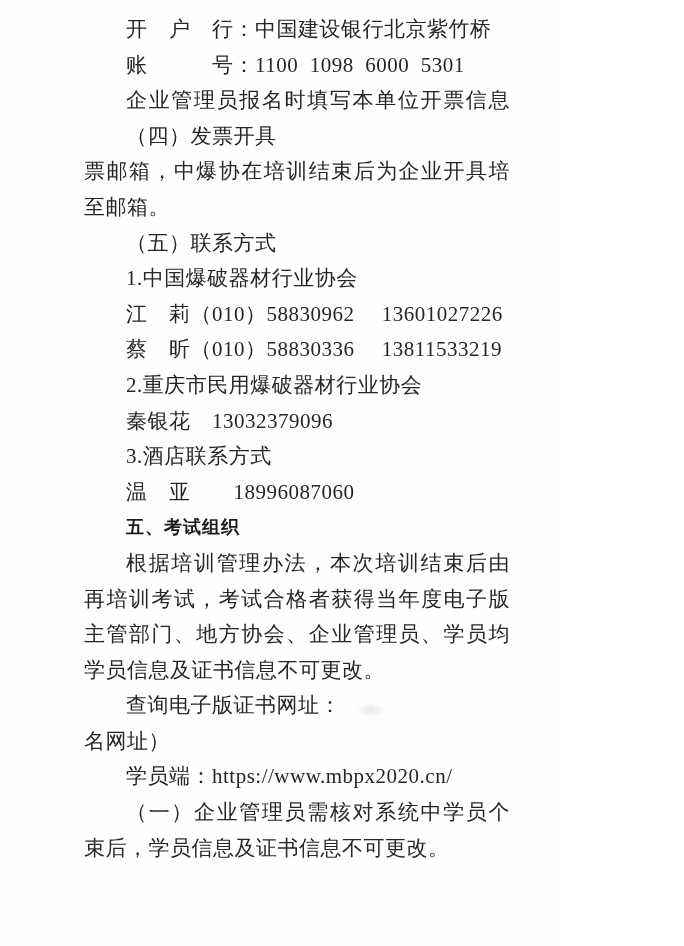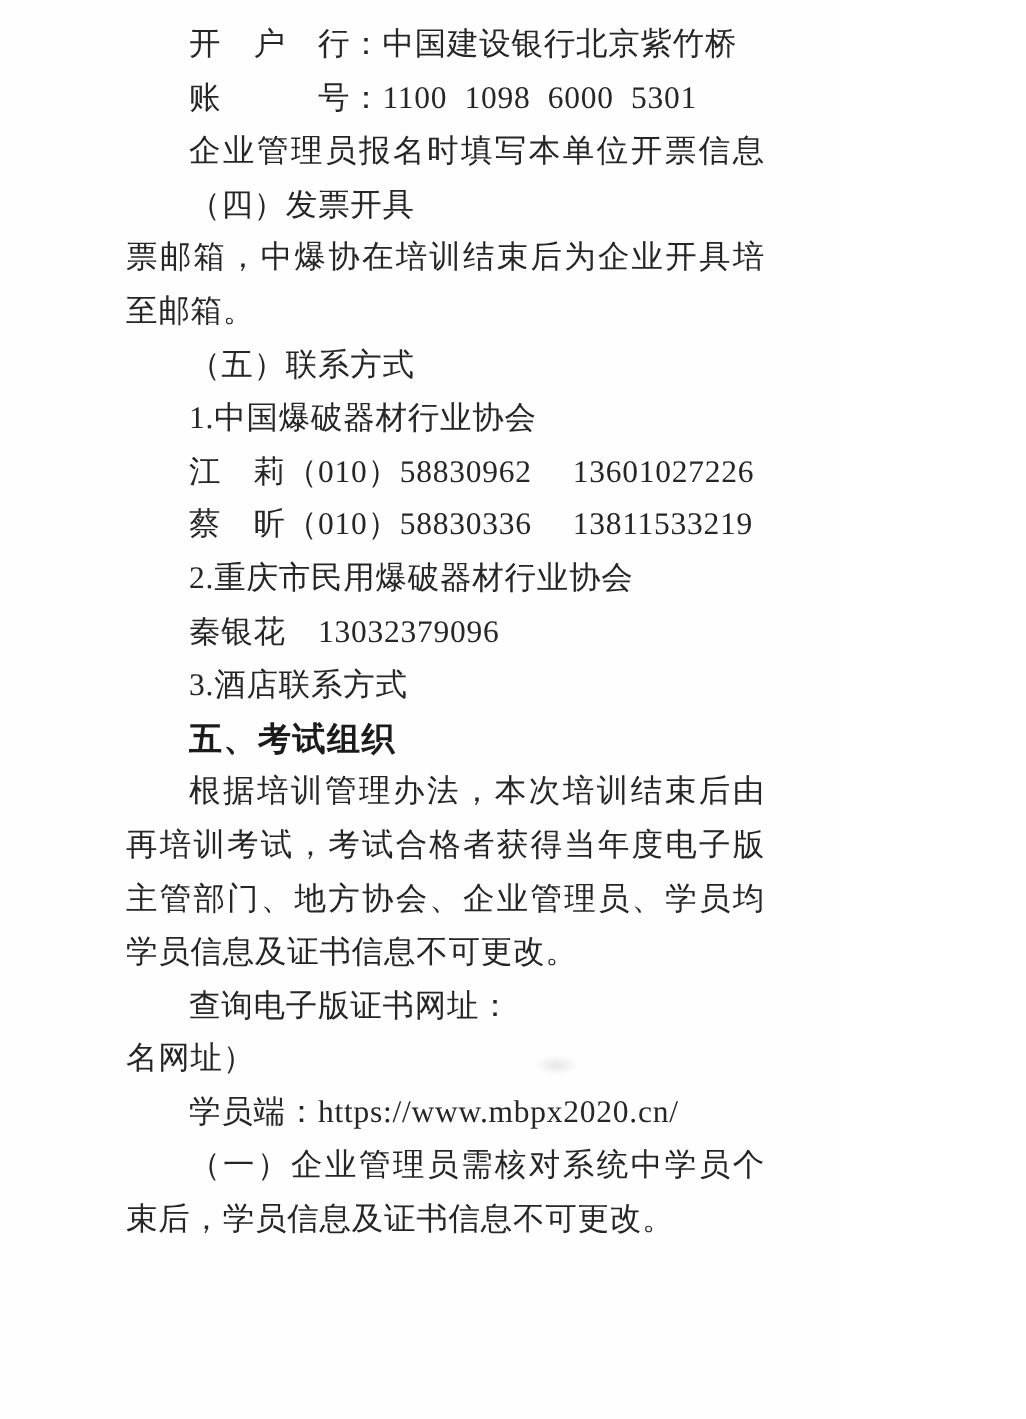--- a/index.html
+++ b/index.html
@@ -35,21 +35,21 @@
   .indent {
     text-indent: 42px;
   }
   .justify {
     text-align: justify;
     text-align-last: justify;
   }
   .heading {
     font-family: "Liberation Sans", "DejaVu Sans", sans-serif;
     font-weight: 700;
-    font-size: 22px;
+    font-size: 18px;
     color: var(--heading-color, #1b1b1b);
     letter-spacing: 1px;
   }
   .smudge {
     position: absolute;
     left: 356px;
     top: 703px;
     width: 30px;
     height: 14px;
     background: radial-gradient(ellipse at center, rgba(110,110,110,0.16), rgba(110,110,110,0) 70%);
@@ -66,20 +66,21 @@
     <div class="line indent">（四）发票开具</div>
     <div class="line justify">票邮箱，中爆协在培训结束后为企业开具培训费发票并发送</div>
     <div class="line">至邮箱。</div>
     <div class="line indent">（五）联系方式</div>
     <div class="line indent">1.中国爆破器材行业协会</div>
     <div class="line indent">江　莉（010）58830962　 13601027226</div>
     <div class="line indent">蔡　昕（010）58830336　 13811533219</div>
     <div class="line indent">2.重庆市民用爆破器材行业协会</div>
     <div class="line indent">秦银花　13032379096</div>
     <div class="line indent">3.酒店联系方式</div>
+    <div class="line indent">温　亚　　18996087060</div>
     <div class="line indent heading">五、考试组织</div>
     <div class="line indent justify">根据培训管理办法，本次培训结束后由中爆协组织线下</div>
     <div class="line justify">再培训考试，考试合格者获得当年度电子版安全培训证书。</div>
     <div class="line justify">主管部门、地方协会、企业管理员、学员均可在培训系统中</div>
     <div class="line">学员信息及证书信息不可更改。</div>
     <div class="line indent">查询电子版证书网址：</div>
     <div class="line">名网址）</div>
     <div class="line indent">学员端：https://www.mbpx2020.cn/</div>
     <div class="line indent justify">（一）企业管理员需核对系统中学员个人信息，培训结</div>
     <div class="line">束后，学员信息及证书信息不可更改。</div>

